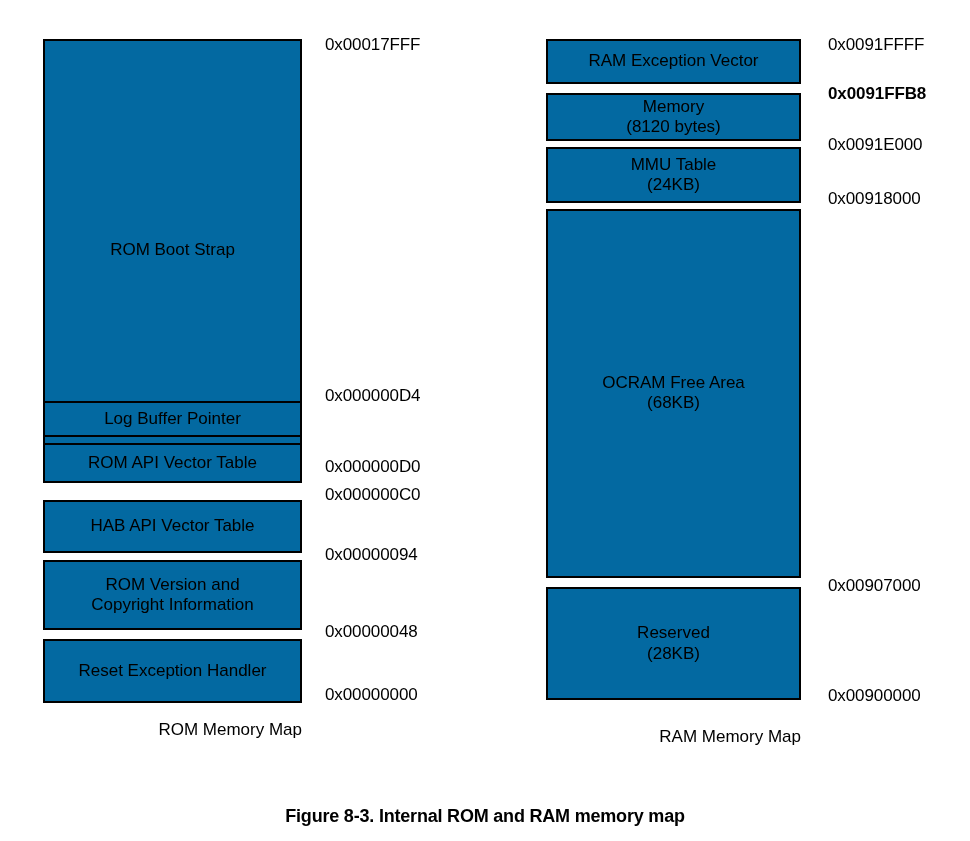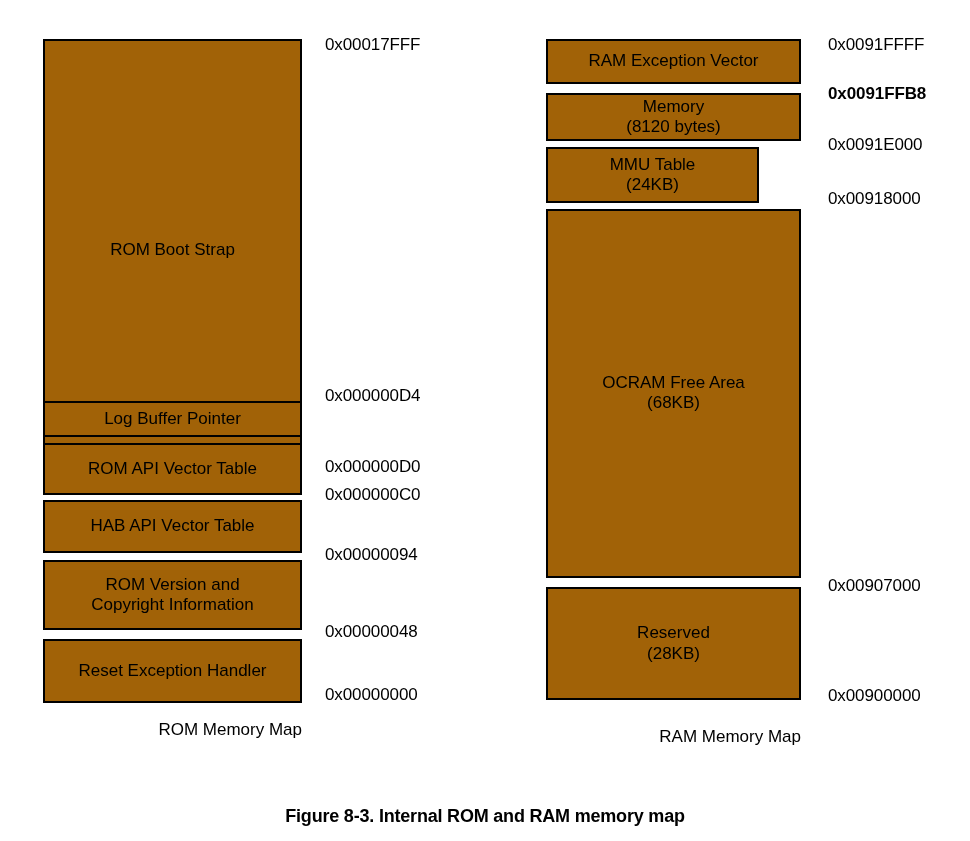--- a/index.html
+++ b/index.html
@@ -18,21 +18,21 @@
   #figure {
     position: relative;
     width: 970px;
     height: 841px;
   }
 
   
   .block {
     position: absolute;
     box-sizing: border-box;
-    background: #a16207;
+    background: #0369a1;
     border: 2px solid #000000;
     display: flex;
     flex-direction: column;
     align-items: center;
     justify-content: center;
     text-align: center;
     line-height: 1.18;
     font-size: 17px;
     color: #000000;
   }
@@ -81,21 +81,21 @@
   <div>
 
     <div class="block" style="left:43px; top:39px; width:259px; height:422px;">
       <span class="line1">ROM Boot Strap</span>
     </div>
 
     <div class="block" style="left:43px; top:401px; width:259px; height:36px;">
       <span class="line1">Log Buffer Pointer</span>
     </div>
 
-    <div class="block" style="left:43px; top:443px; width:259px; height:52px;">
+    <div class="block" style="left:43px; top:443px; width:259px; height:40px;">
       <span class="line1">ROM API Vector Table</span>
     </div>
 
     <div class="block" style="left:43px; top:500px; width:259px; height:53px;">
       <span class="line1">HAB API Vector Table</span>
     </div>
 
     <div class="block" style="left:43px; top:560px; width:259px; height:70px;">
       <span class="line1">ROM Version and</span>
       <span class="line2">Copyright Information</span>
@@ -120,21 +120,21 @@
 
     <div class="block" style="left:546px; top:39px; width:255px; height:45px;">
       <span class="line1">RAM Exception Vector</span>
     </div>
 
     <div class="block" style="left:546px; top:93px; width:255px; height:48px;">
       <span class="line1">Memory</span>
       <span class="line2">(8120 bytes)</span>
     </div>
 
-    <div class="block" style="left:546px; top:147px; width:213px; height:56px;">
+    <div class="block" style="left:546px; top:147px; width:255px; height:56px;">
       <span class="line1">MMU Table</span>
       <span class="line2">(24KB)</span>
     </div>
 
     <div class="block" style="left:546px; top:209px; width:255px; height:369px; justify-content:flex-start; padding-top:162px;">
       <span class="line1">OCRAM Free Area</span>
       <span class="line2">(68KB)</span>
     </div>
 
     <div class="block" style="left:546px; top:587px; width:255px; height:113px;">

